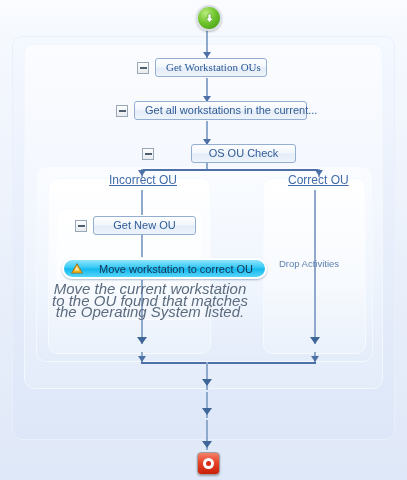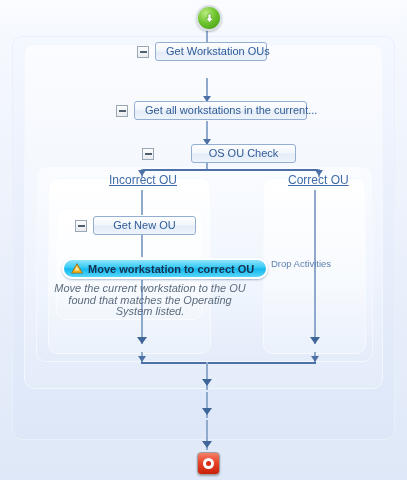--- a/index.html
+++ b/index.html
@@ -166,48 +166,48 @@
     display: flex;
     align-items: center;
     padding: 0 12px 0 7px;
     border-radius: 11px;
     background: linear-gradient(to bottom, #8ee4fb 0%, #3fcdf6 40%, #16b9ef 55%, #57d6f9 100%);
     border: 2px solid #ffffff;
     box-shadow: 0 1px 2px rgba(20,60,100,.35);
   }
   .act-selected .label {
     font-size: 11px;
-    font-weight: bold;
+    font-weight: normal;
     color: #17314e;
     white-space: nowrap;
-    margin-left: 5px;
+    margin-left: 16px;
   }
   .warn-icon { display:block; }
 
   
   .branch-label {
     position: absolute;
     font-size: 12px;
     color: #3f6ca8;
     white-space: nowrap;
     text-decoration: underline;
   }
   .desc {
     position: absolute;
     left: 52px; top: 283px;
     width: 196px;
-    font-size: 11px;
+    font-size: 15px;
     font-style: italic;
     color: #5c6b7d;
     text-align: center;
     line-height: 11.5px;
   }
   .drop-hint {
     position: absolute;
-    left: 261px; top: 258px;
+    left: 269px; top: 258px;
     width: 80px;
     font-size: 9.5px;
     color: #5d80ad;
     text-align: center;
     line-height: 11px;
   }
 </style>
 </head>
 <body>
 
@@ -258,21 +258,21 @@
   <div class="arrow" style="left:202px; top:441px;"></div>
 
   <div class="start-node">
     <span>
       <svg width="13" height="13" viewBox="0 0 13 13">
         <path d="M5 2 L8 2 L8 6.2 L10.3 6.2 L6.5 10.6 L2.7 6.2 L5 6.2 Z" fill="#ffffff" stroke="#4e9e1d" stroke-width="0.6"></path>
       </svg>
     </span>
   </div>
 
-  <div class="act-row" style="left:137px; top:42px;">
+  <div class="act-row" style="left:137px; top:58px;font-family:Liberation Serif, serif;">
     <span class="toggle">
         <i></i>
       </span>
     <span class="act-box" style="width:112px;">Get Workstation OUs</span>
   </div>
 
   <div class="act-row" style="left:116px; top:101px;">
     <span class="toggle">
         <i></i>
       </span>

